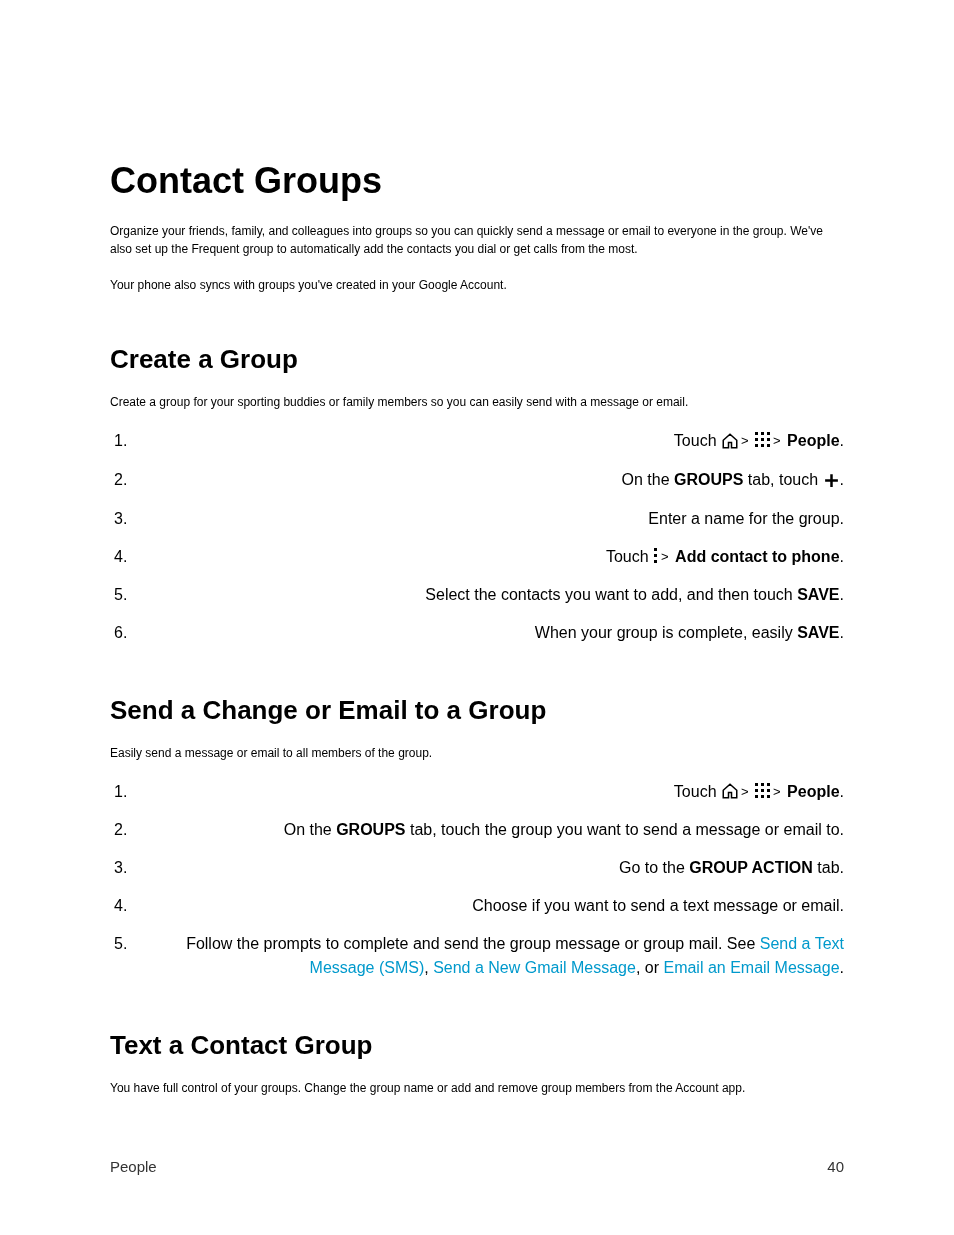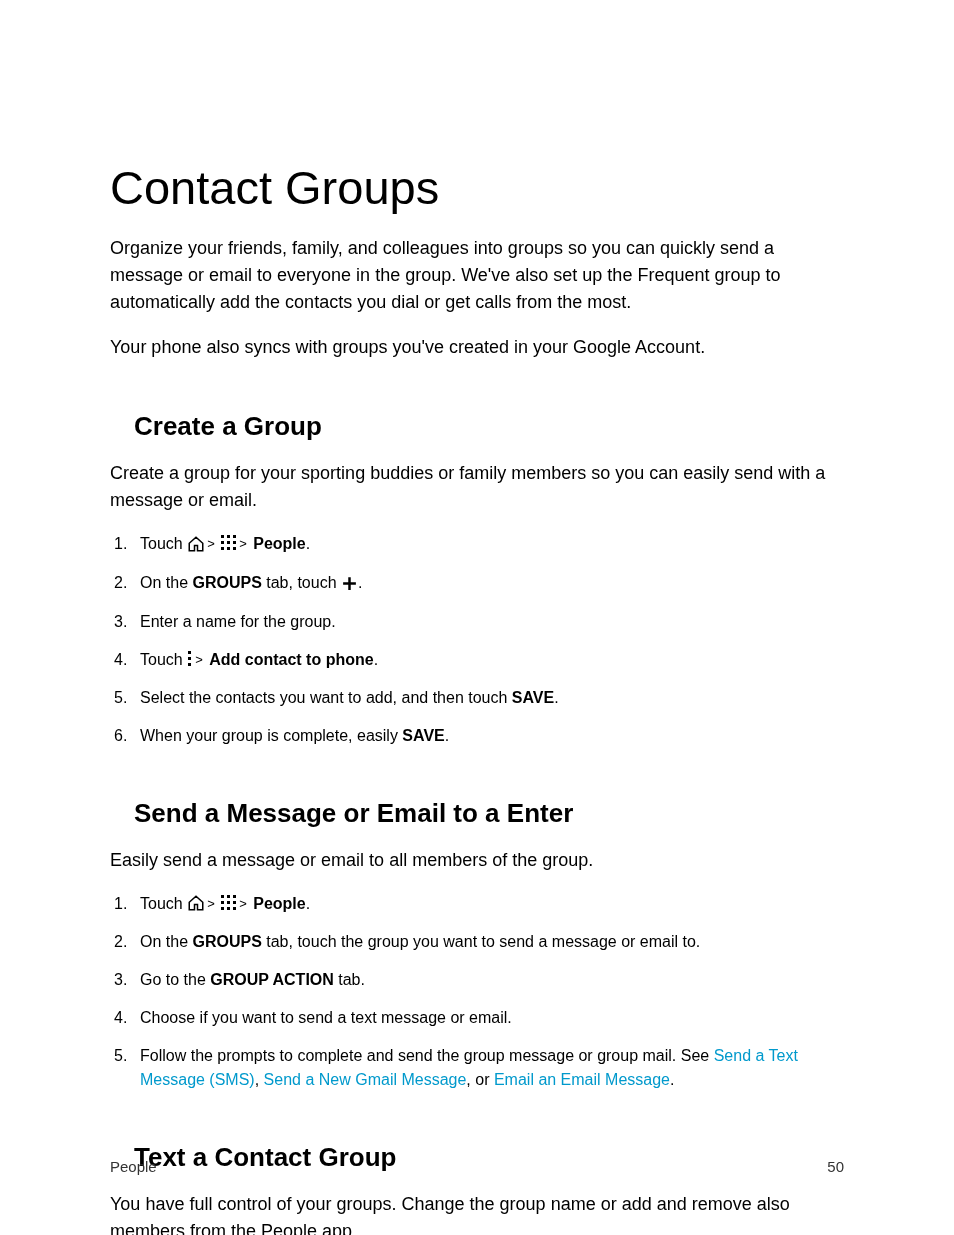--- a/index.html
+++ b/index.html
@@ -11,42 +11,42 @@
       font-family: Arial, Helvetica, sans-serif;
       background: #fff;
       width: 954px;
       height: 1235px;
       padding: 160px 110px 60px 110px;
       position: relative;
       color: #000;
     }
     h1 {
       font-family: Arial, Helvetica, sans-serif;
-      font-weight: 400;
-      font-size: 47px;
+      font-weight: 700;
+      font-size: 36px;
       margin-bottom: 20px;
       letter-spacing: 0px;
     }
     h2 {
       font-family: Arial, Helvetica, sans-serif;
       font-weight: 900;
       font-size: 26px;
       margin-top: 50px;
       margin-bottom: 18px;
-      margin-left: 24px;
     }
     p {
-      font-size: 18px;
+      font-size: 12px;
       line-height: 1.5;
       margin-bottom: 18px;
     }
     ol {
       list-style: none;
       counter-reset: item;
       padding-left: 0;
+      text-align: right;
     }
     ol li {
       counter-increment: item;
       font-size: 16px;
       line-height: 1.5;
       margin-bottom: 14px;
       padding-left: 30px;
       position: relative;
     }
     ol li::before {
@@ -147,21 +147,21 @@
     <span>Touch </span><span class="icon menu-icon"><span style="top:0"></span><span style="top:6px"></span><span style="top:12px"></span></span><span class="gt">&gt;</span> <span class="bold">Add contact to phone</span>.
   </li>
   <li>
     <span>Select the contacts you want to add, and then touch </span><span class="bold">SAVE</span>.
   </li>
   <li>
     <span>When your group is complete, easily </span><span class="bold">SAVE</span>.
   </li>
 </ol>
 
-<h2>Send a Message or Email to a Enter</h2>
+<h2>Send a Change or Email to a Group</h2>
 <p>Easily send a message or email to all members of the group.</p>
 
 <ol>
   <li>
     <span>Touch </span><span class="icon home-icon"><svg viewBox="0 0 24 24">
           <path d="M3 11 L12 3 L21 11 L21 21 L14 21 L14 14 L10 14 L10 21 L3 21 Z" fill="none" stroke="#000" stroke-width="2"></path>
         </svg></span><span class="gt">&gt;</span> <span class="icon apps-icon"><span style="top:0;left:0"></span><span style="top:0;left:6px"></span><span style="top:0;left:12px"></span><span style="top:6px;left:0"></span><span style="top:6px;left:6px"></span><span style="top:6px;left:12px"></span><span style="top:12px;left:0"></span><span style="top:12px;left:6px"></span><span style="top:12px;left:12px"></span></span><span class="gt">&gt;</span> <span class="bold">People</span>.
   </li>
   <li>
     <span>On the </span><span class="bold">GROUPS</span><span> tab, touch the group you want to send a message or email to.</span>
@@ -169,18 +169,18 @@
   <li>
     <span>Go to the </span><span class="bold">GROUP ACTION</span><span> tab.</span>
   </li>
   <li>Choose if you want to send a text message or email.</li>
   <li>
     <span>Follow the prompts to complete and send the group message or group mail. See </span><a class="link">Send a Text Message (SMS)</a><span>, </span><a class="link">Send a New Gmail Message</a><span>, or </span><a class="link">Email an Email Message</a><span>.</span>
   </li>
 </ol>
 
 <h2>Text a Contact Group</h2>
-<p>You have full control of your groups. Change the group name or add and remove also members from the People app.</p>
+<p>You have full control of your groups. Change the group name or add and remove group members from the Account app.</p>
 
 <div class="footer">
   <span>People</span>
-  <span>50</span>
+  <span>40</span>
 </div>
 
 </body></html>

